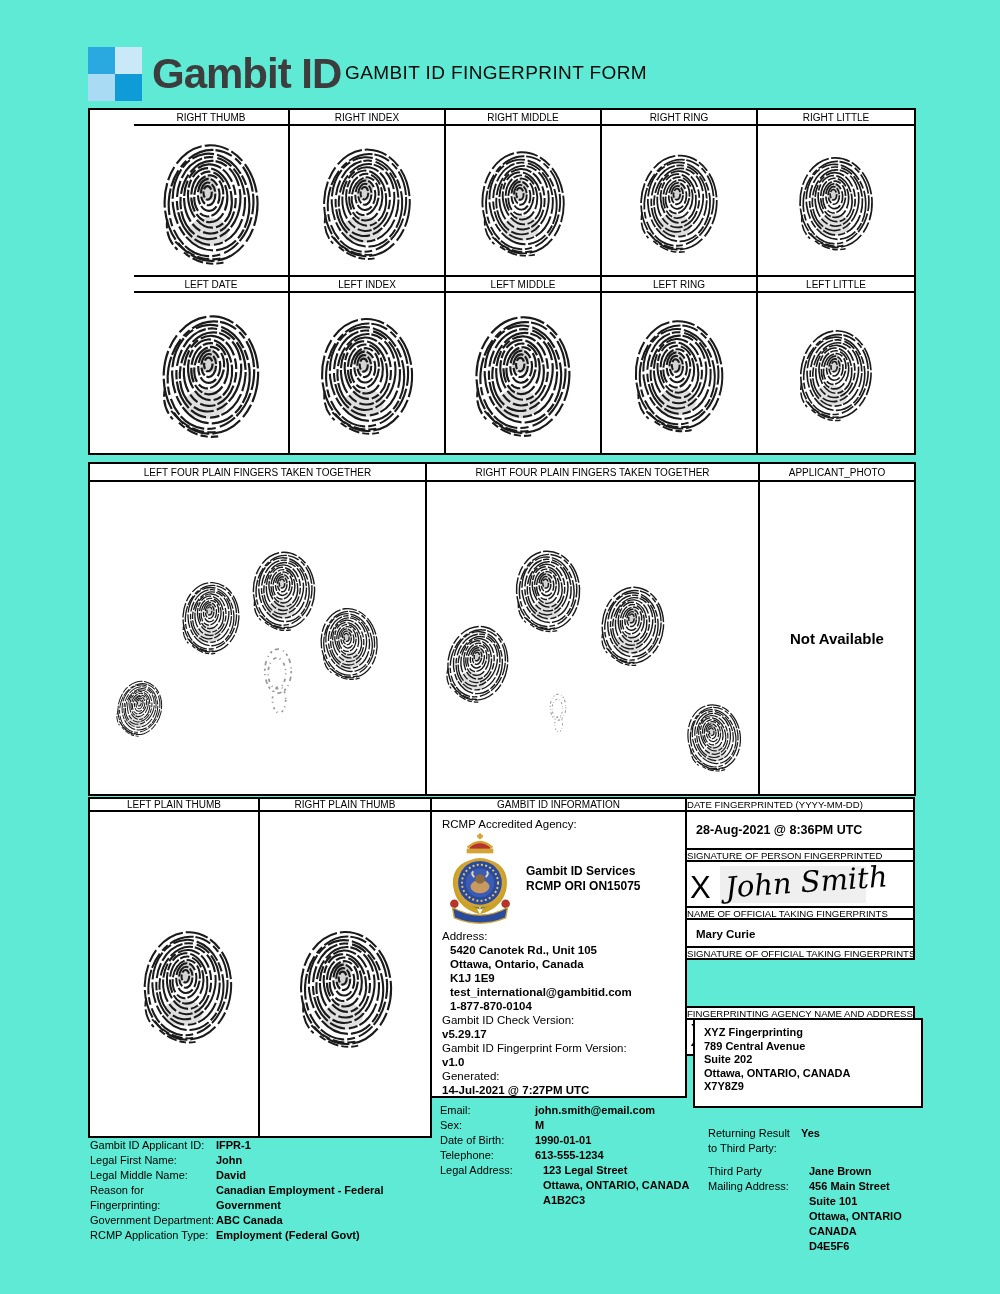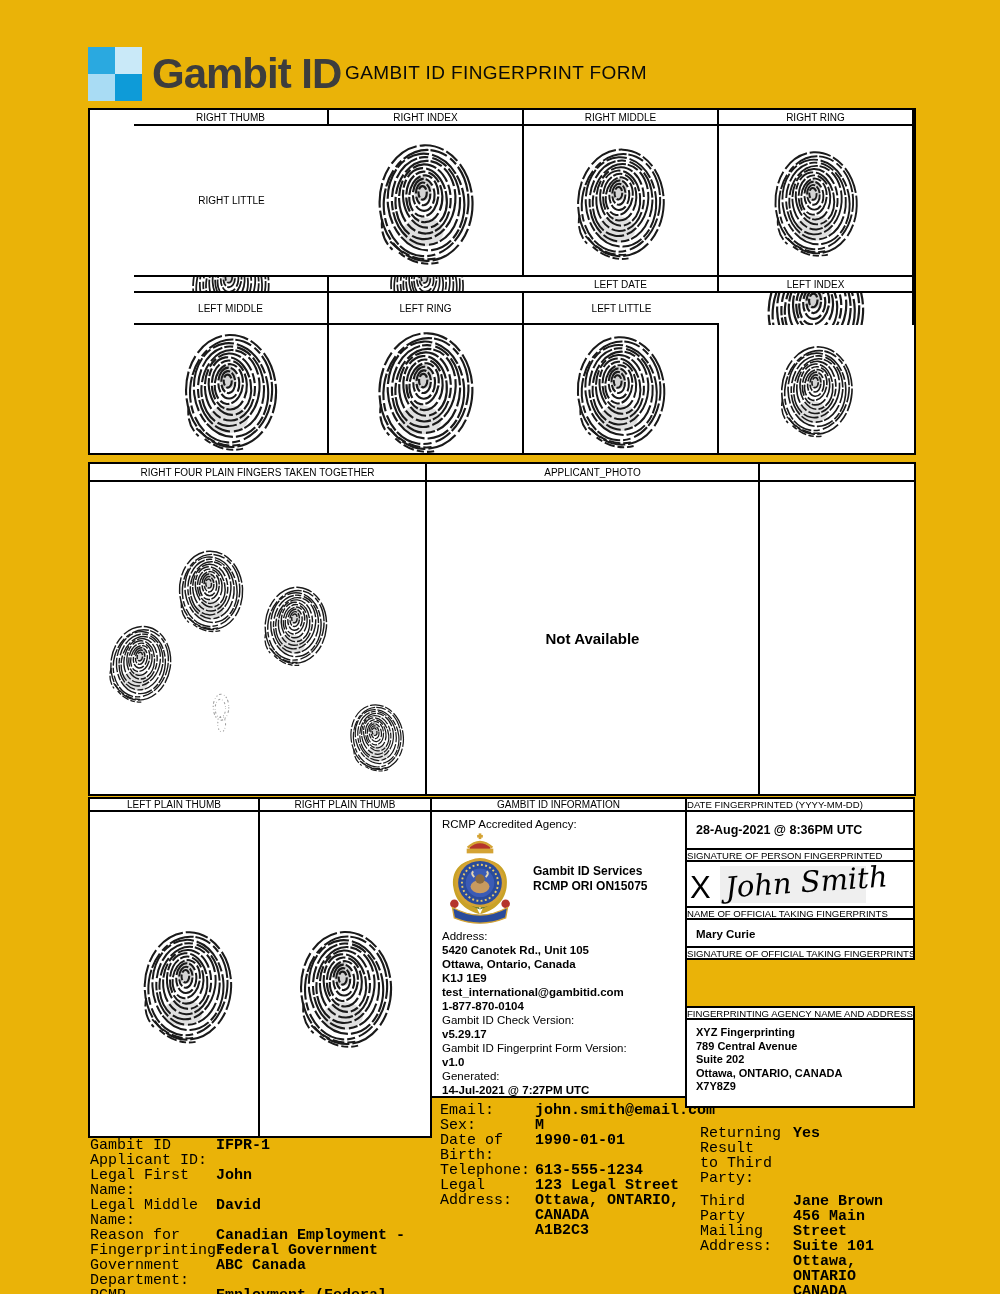--- a/index.html
+++ b/index.html
@@ -1,70 +1,70 @@
 <!DOCTYPE html>
 <html><head>
 <meta charset="utf-8">
 <style>
   html,body{margin:0;padding:0;background:#ffffff;}
-  .page{position:relative;width:1000px;height:1294px;background:#eab308;color:#000;
+  .page{position:relative;width:1000px;height:1294px;background:#5eead4;color:#000;
         font-family:"Liberation Sans",sans-serif;overflow:hidden;}
 
   
   .logo-mark{position:absolute;left:88px;top:47px;width:54px;height:54px;
              display:grid;grid-template-columns:27px 27px;grid-template-rows:27px 27px;}
   .sq-tl{background:#2aa9e0;}.sq-tr{background:#c9e9f8;}
   .sq-bl{background:#a9dcf4;}.sq-br{background:#0e9bd8;}
   .logo-text{position:absolute;left:152px;top:50px;font-size:42px;font-weight:bold;
              color:#3d3d3d;letter-spacing:-1px;}
   .page-title{position:absolute;left:345px;top:62px;font-size:19px;letter-spacing:.4px;color:#0a0a0a;}
 
   
   .tbl{position:absolute;border:2px solid #000;box-sizing:border-box;display:grid;background:#fff;}
   .cell{box-sizing:border-box;overflow:hidden;}
   .hcell{display:flex;align-items:center;justify-content:center;font-size:10px;
          letter-spacing:0;white-space:nowrap;}
   .pcell{display:flex;align-items:center;justify-content:center;position:relative;}
 
   .t1{left:88px;top:108px;width:828px;height:347px;
-      grid-template-columns:repeat(4,1fr);grid-template-rows:16px 151px 16px 1fr;padding-left:44px;}
+      grid-template-columns:repeat(5,1fr);grid-template-rows:16px 151px 16px 1fr;padding-left:44px;}
   .t1 > .cell:not(:nth-child(5n)){border-right:2px solid #000;}
   .t1 > .cell:nth-child(-n+15){border-bottom:2px solid #000;}
 
   .t3{left:88px;top:462px;width:828px;height:334px;
       grid-template-columns:337px 333px 1fr;grid-template-rows:18px 1fr;}
   .t3 > .cell:not(:nth-child(3n)){border-right:2px solid #000;}
   .t3 > .cell:nth-child(-n+3){border-bottom:2px solid #000;}
   .photo-cell{display:flex;align-items:center;justify-content:center;}
   .photo-status{font-weight:bold;font-size:15px;}
 
   
   .bx{position:absolute;border:2px solid #000;box-sizing:border-box;background:#fff;}
   .bx-h{display:flex;align-items:center;justify-content:center;font-size:10px;white-space:nowrap;overflow:hidden;}
   .bx-h.left{justify-content:flex-start;padding-left:0;font-size:9.6px;}
 
   .info-body{font-size:11.5px;line-height:14px;padding:5px 10px;}
-  .crest-row{display:flex;align-items:center;gap:15px;margin:2px 0 4px 0;}
+  .crest-row{display:flex;align-items:center;gap:8px;margin:2px 0 4px 0;}
   .crest{width:76px;height:92px;flex:none;}
   .service{font-weight:bold;font-size:12px;line-height:15px;}
   .val{font-weight:bold;}
-  .pre{white-space:pre-line;}
+  .pre{white-space:pre-line;margin-left:8px;}
 
   .c-date{font-weight:bold;font-size:12.5px;padding:11px 0 0 9px;}
   .sigbox{position:relative;}
   .xmark{position:absolute;left:3px;bottom:3px;font-size:31px;line-height:1;}
   .sig-bg{position:absolute;left:33px;top:4px;width:146px;height:37px;background:#efefef;}
   .sig-script{position:absolute;font-family:"DejaVu Serif",serif;font-style:italic;white-space:nowrap;}
   .sig1{left:38px;top:3px;font-size:29px;transform:rotate(-4deg);}
   .sig2{left:44px;top:8px;font-size:25px;transform:rotate(-3deg);}
   .c-name{font-weight:bold;font-size:11.5px;padding:8px 0 16px 9px;}
   .c-agency{font-weight:bold;font-size:11px;line-height:13.5px;padding:6px 0 0 9px;}
 
   
-  .fields{position:absolute;font-size:15px;line-height:15px;font-family:Liberation Mono, monospace;}
+  .fields{position:absolute;font-size:11px;line-height:15px;}
   .frow{display:flex;align-items:flex-start;}
   .fl{flex:none;}
   .fv{font-weight:bold;}
   .fields-applicant{left:90px;top:1138px;width:350px;}
   .fields-applicant .fl{width:126px;}
   .fields-contact{left:440px;top:1103px;width:260px;}
   .fields-contact .fl{width:95px;}
   .fields-third{left:700px;top:1126px;width:220px;}
   .fields-third .fl{width:93px;}
   .fields-third .frow{margin-bottom:8px;}
@@ -177,20 +177,21 @@
         </svg>
       </div>
     <div class="cell pcell">
         <svg class="fp" style="width:78px;height:108px;transform:rotate(4deg)">
           <use href="#fp"></use>
         </svg>
       </div>
   </div>
 
   <div class="tbl t3">
+    <div class="cell hcell">LEFT FOUR PLAIN FINGERS TAKEN TOGETHER</div>
     <div class="cell hcell">RIGHT FOUR PLAIN FINGERS TAKEN TOGETHER</div>
     <div class="cell hcell">APPLICANT_PHOTO</div>
     <div class="cell" style="position:relative">
       <svg class="fp abs" style="left:26px;top:186px;width:48px;height:78px;transform:rotate(12deg)">
           <use href="#fp"></use>
         </svg>
       <svg class="fp abs" style="left:90px;top:90px;width:62px;height:88px;transform:rotate(3deg)">
           <use href="#fp"></use>
         </svg>
       <svg class="fp abs" style="left:160px;top:55px;width:68px;height:104px">

